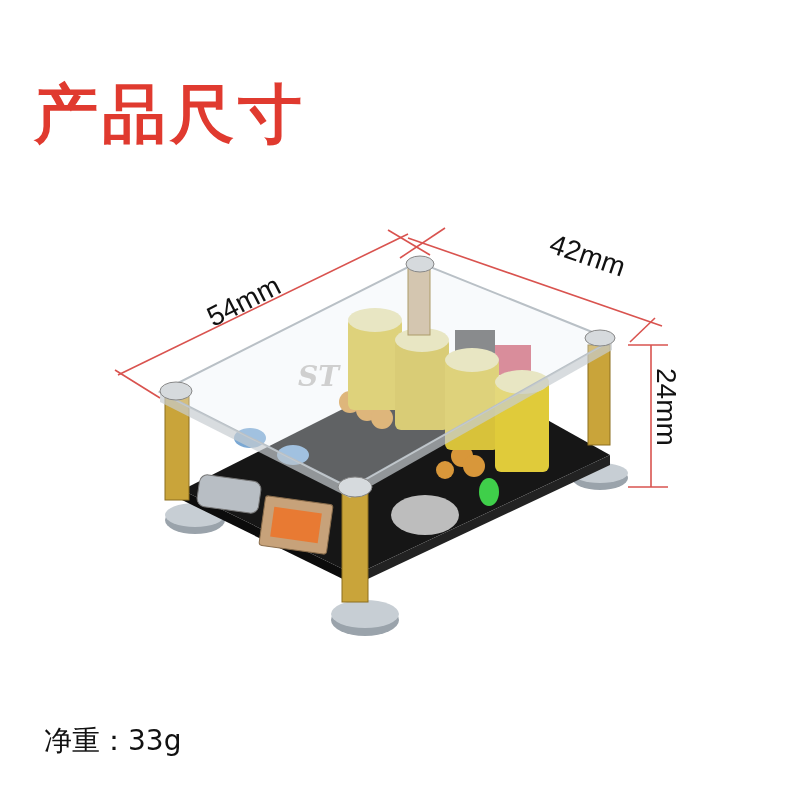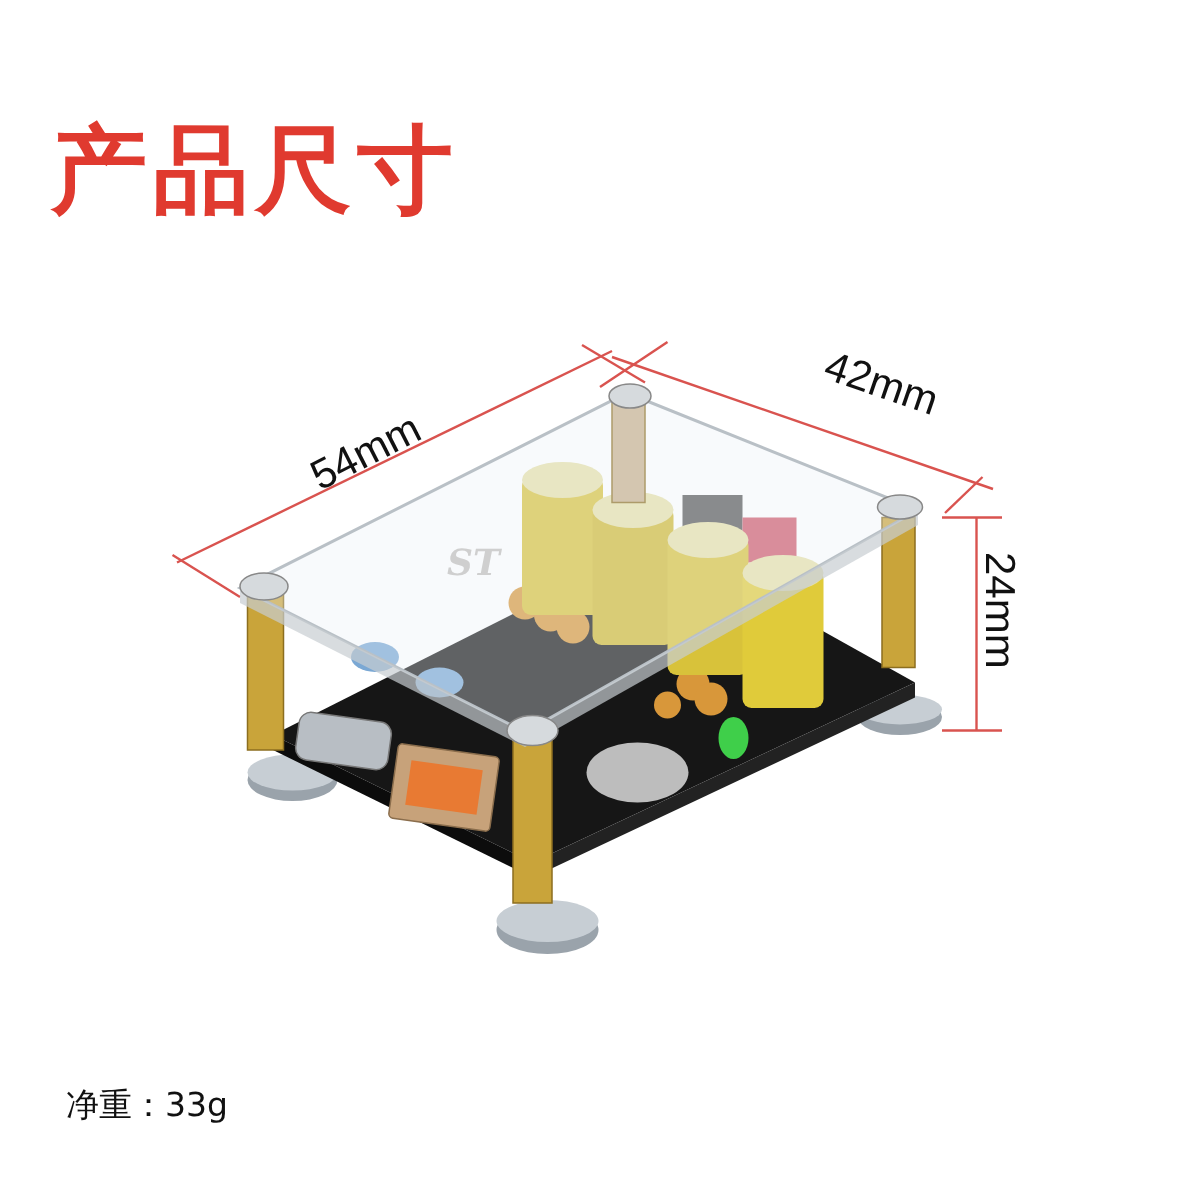--- a/index.html
+++ b/index.html
@@ -1,23 +1,23 @@
 <!DOCTYPE html>
 <html><head>
 <meta charset="utf-8">
 <style>
   html, body { margin:0; padding:0; background:#ffffff; }
   body { width:800px; height:800px; position:relative; overflow:hidden; font-family:"DejaVu Sans", sans-serif; }
   .title { position:absolute; left:34px; top:82px; font-size:64px; font-weight:bold; color:#e03a2f; letter-spacing:4px; line-height:1; }
-  .weight { position:absolute; left:44px; top:722px; font-size:22px; color:#111; font-family:"DejaVu Sans", sans-serif; }
+  .weight { position:absolute; left:44px; top:722px; font-size:28px; color:#111; font-family:"DejaVu Sans", sans-serif; }
   .dim { position:absolute; font-size:28px; color:#111; font-family:"Liberation Sans", sans-serif; white-space:nowrap; transform-origin:left top; }
   .dim-w { left:202px; top:305px; transform:rotate(-27deg); }
   .dim-d { left:556px; top:228px; transform:rotate(19deg); }
   .dim-h { left:682px; top:368px; transform:rotate(90deg); }
-  .watermark { position:absolute; left:298px; top:360px; font-family:"DejaVu Serif", serif; font-style:italic; font-weight:bold; font-size:24px; color:#cfcfcf; }
+  .watermark { position:absolute; left:298px; top:360px; font-family:"DejaVu Serif", serif; font-style:italic; font-weight:bold; font-size:28px; color:#cfcfcf; }
   svg.scene { position:absolute; left:0; top:0; }
 </style>
 </head>
 <body>
 
 <div class="title">产品尺寸</div>
 
 <svg class="scene" width="800" height="800" viewBox="0 0 800 800">
 
   <g stroke="#d9534f" stroke-width="1.6" fill="none">

